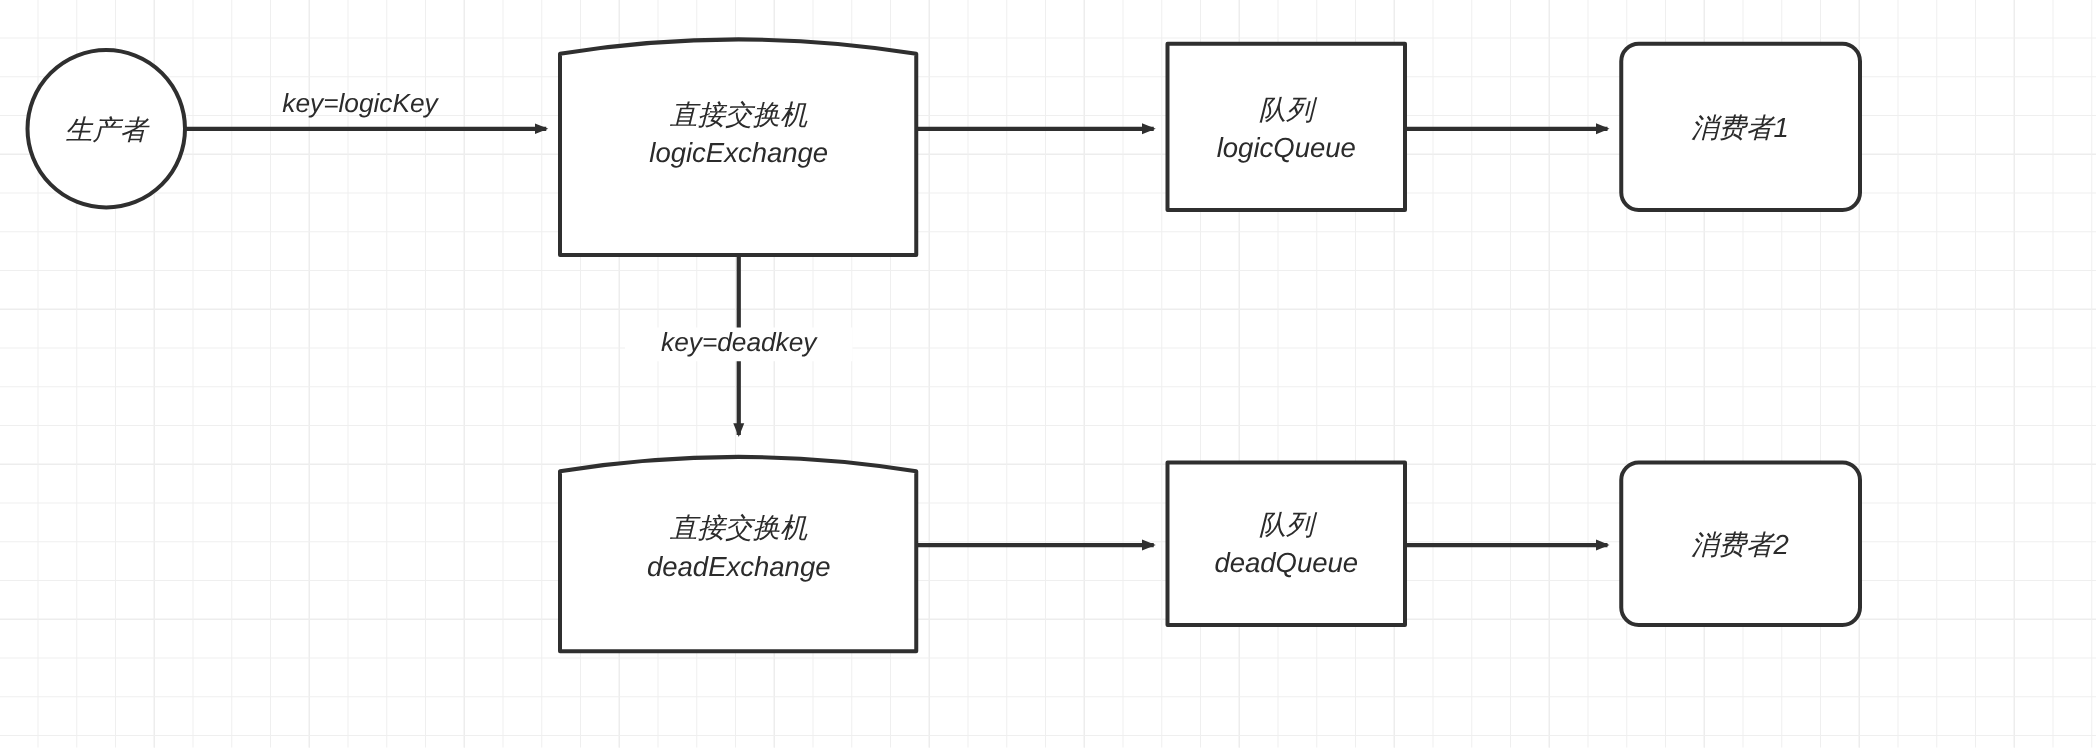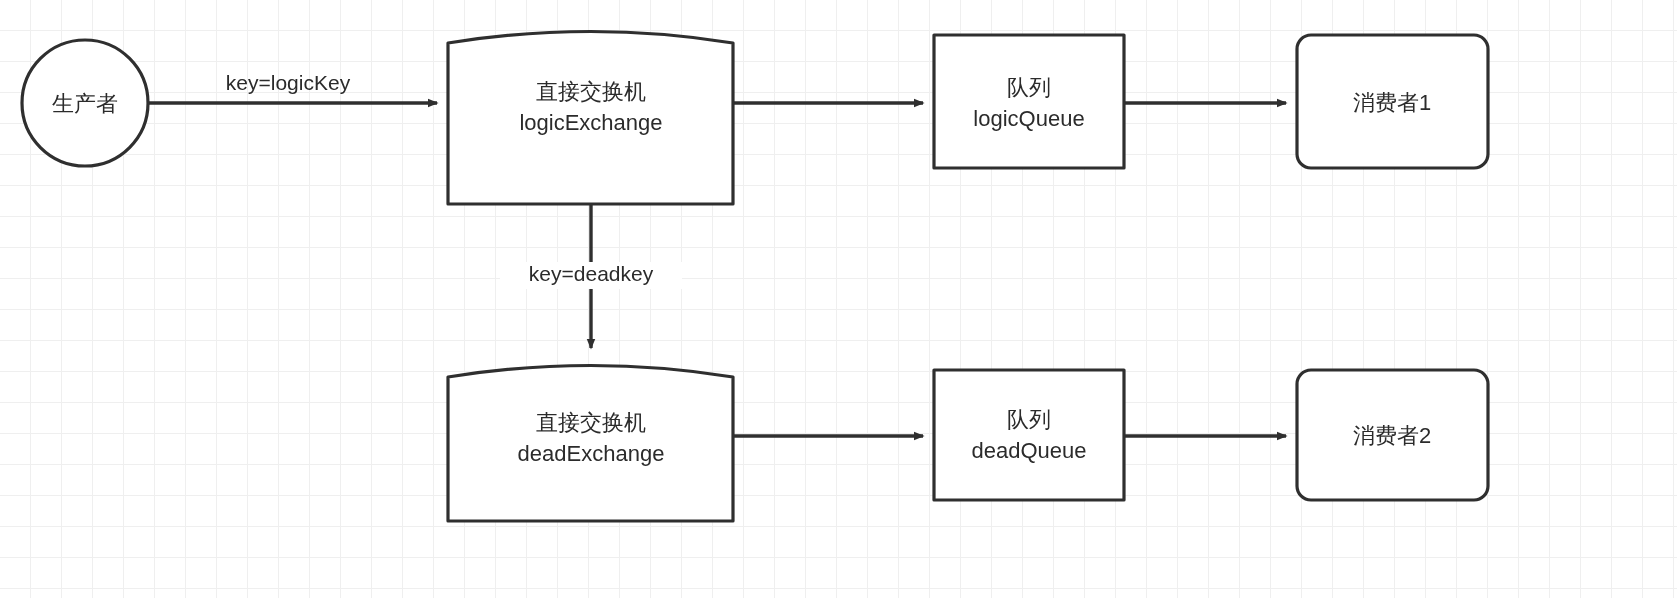--- a/index.html
+++ b/index.html
@@ -5,21 +5,21 @@
   html,body{margin:0;padding:0;}
   body{
     width:1677px;height:598px;
     background:#ffffff;
     font-family:"Liberation Sans","DejaVu Sans",sans-serif;
     overflow:hidden;
     position:relative;
   }
   #canvas{
     position:absolute;inset:0;
-    width:1677px;height:598px;
+    width:1677px;height:598px;font-style:italic;
   }
   .grid-bg{
     position:absolute;inset:0;
     background-color:#ffffff;
     background-image:
       linear-gradient(to right, #efefef 1px, transparent 1px),
       linear-gradient(to bottom, #efefef 1px, transparent 1px),
       linear-gradient(to right, #e2e2e2 1px, transparent 1px),
       linear-gradient(to bottom, #e2e2e2 1px, transparent 1px);
     background-size:31px 31px,31px 31px,124px 124px,124px 124px;

